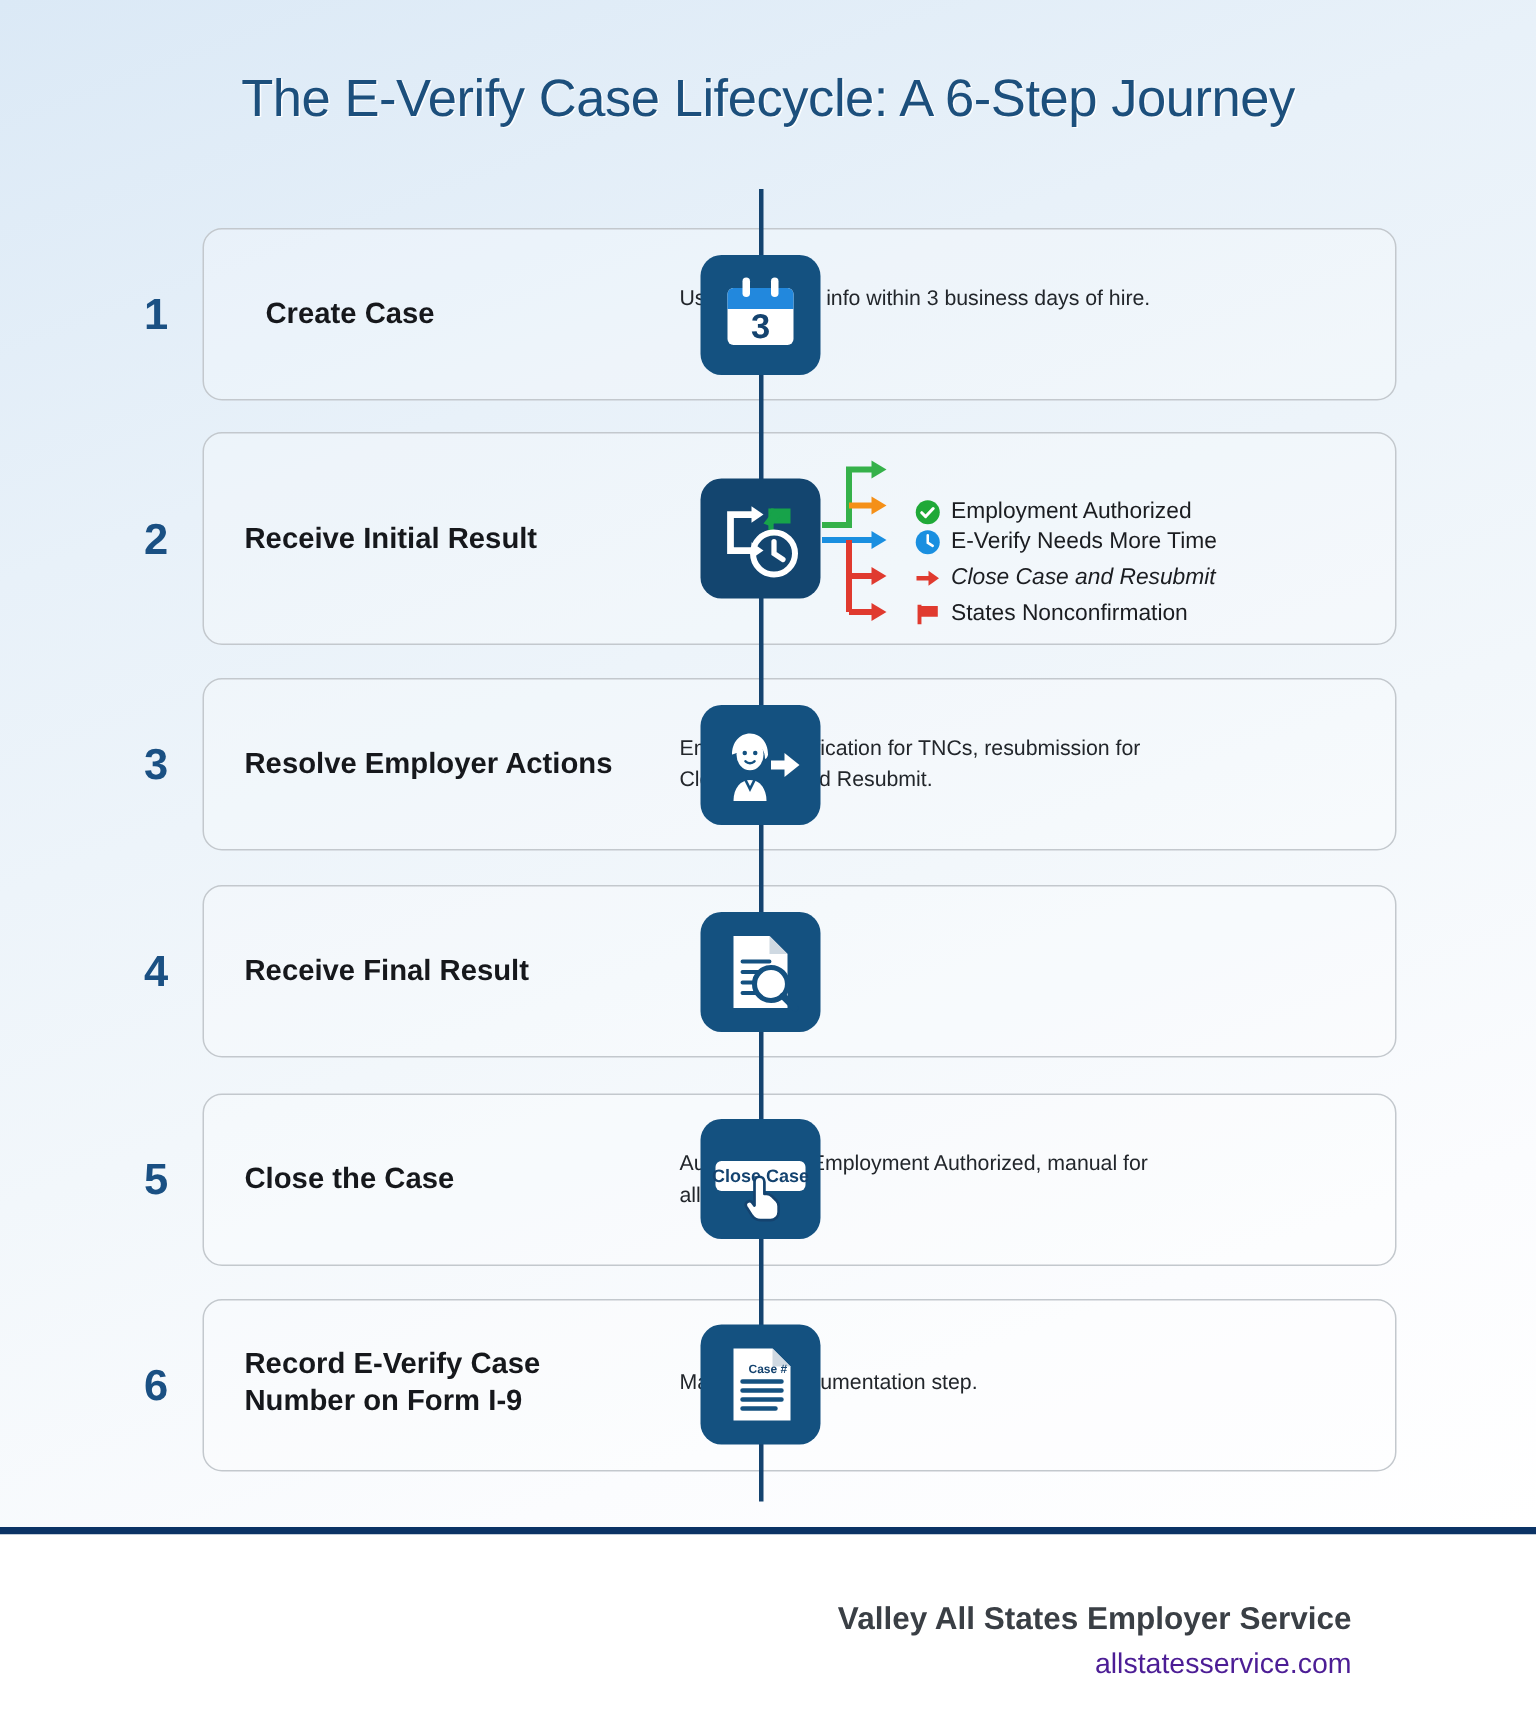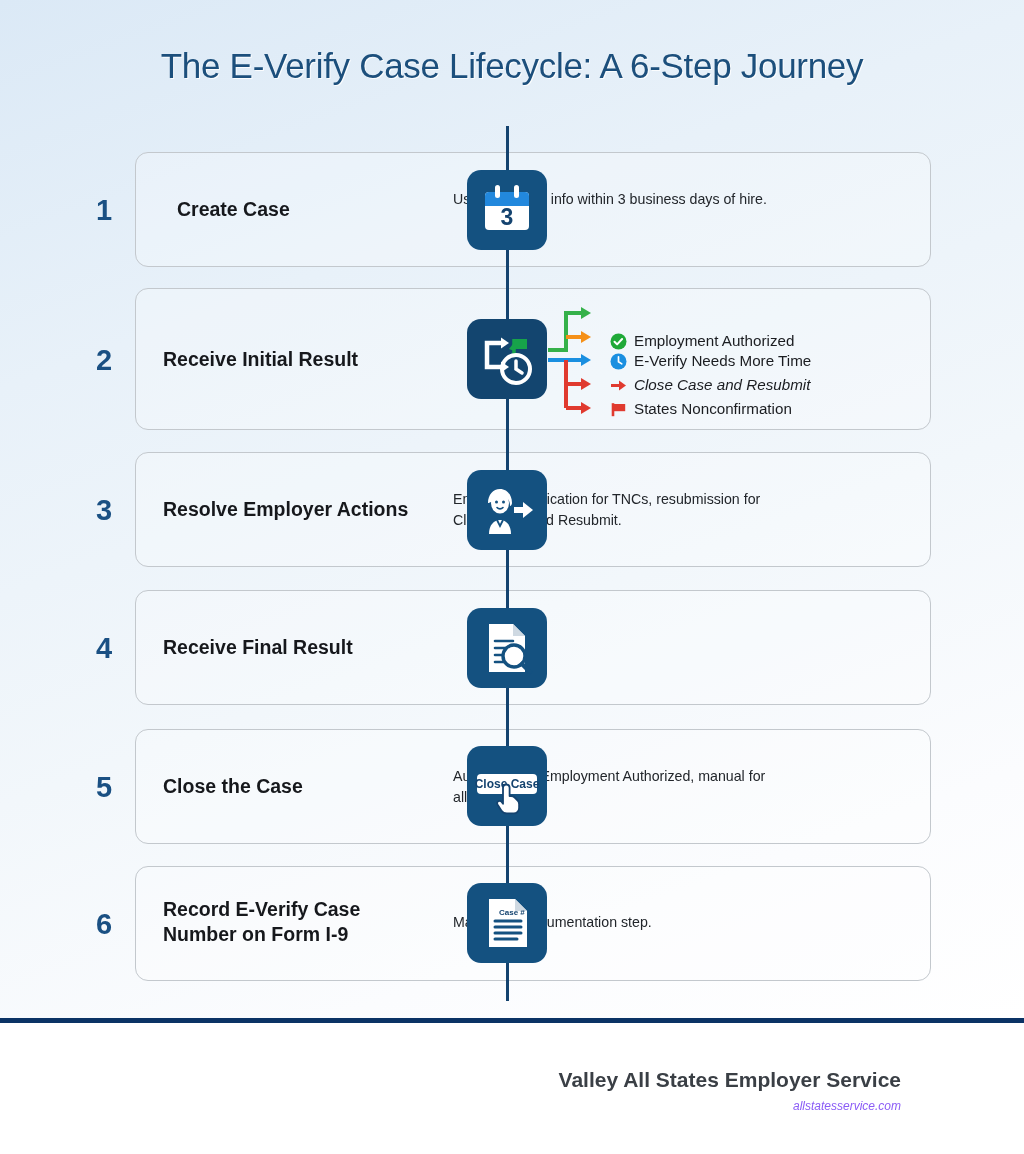--- a/index.html
+++ b/index.html
@@ -148,23 +148,22 @@
   #footer-name {
     position: absolute;
     right: 123px; top: 45px;
     font-size: 21px;
     font-weight: bold;
     color: #3a3f45;
   }
   #footer-url {
     position: absolute;
     right: 123px; top: 76px;
-    font-size: 12px;
-    color: #8b5cf6;
-    font-style: italic;
+    font-size: 19px;
+    color: #4c1d95;
   }
 </style>
 </head>
 <body>
 
 <div id="infographic">
 
   <div id="title">The E-Verify Case Lifecycle: A 6-Step Journey</div>
 
   <div id="timeline-spine"></div>

